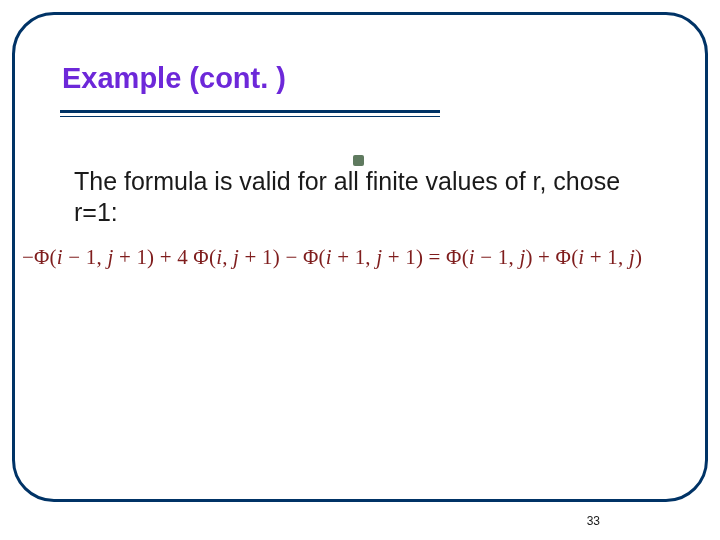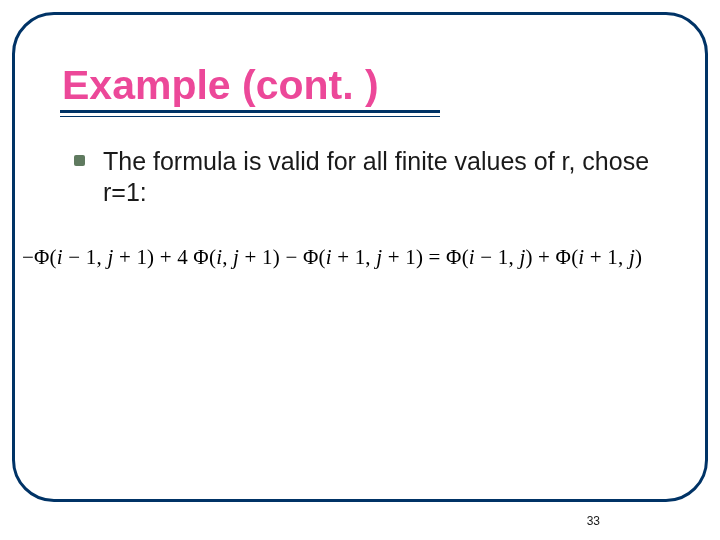--- a/index.html
+++ b/index.html
@@ -20,24 +20,24 @@
     left: 12px;
     right: 12px;
     bottom: 38px;
     border: 3px solid #003366;
     border-radius: 42px;
   }
   .title {
     position: absolute;
     top: 62px;
     left: 62px;
-    font-size: 41px;
+    font-size: 29px;
     font-weight: bold;
     font-family: Arial, Helvetica, sans-serif;
-    color: #ec4899;
+    color: #6d28d9;
   }
   .title-underline-thick {
     position: absolute;
     top: 110px;
     left: 60px;
     width: 380px;
     height: 3px;
     background: #003366;
   }
   .title-underline-thin {
@@ -47,21 +47,22 @@
     width: 380px;
     height: 1px;
     background: #003366;
   }
   .bullet-row {
     position: absolute;
     top: 146px;
     left: 74px;
     right: 60px;
     display: flex;
-    align-items: flex-start;
+    align-items: center;
+    flex-direction: column;
   }
   .bullet-dot {
     width: 11px;
     height: 11px;
     background: #5f7a5f;
     border-radius: 2px;
     margin-top: 9px;
     margin-right: 18px;
     flex-shrink: 0;
   }
@@ -72,21 +73,21 @@
     font-family: Arial, Helvetica, sans-serif;
   }
   .equation {
     position: absolute;
     top: 245px;
     left: 22px;
     right: 22px;
     font-size: 21px;
     font-family: "Times New Roman", Times, serif;
     font-style: italic;
-    color: #000000;
+    color: #7f1d1d;
     text-align: left;
     white-space: nowrap;
     letter-spacing: 0.2px;
   }
   .equation .upright {
     font-style: normal;
   }
   .page-number {
     position: absolute;
     bottom: 12px;

